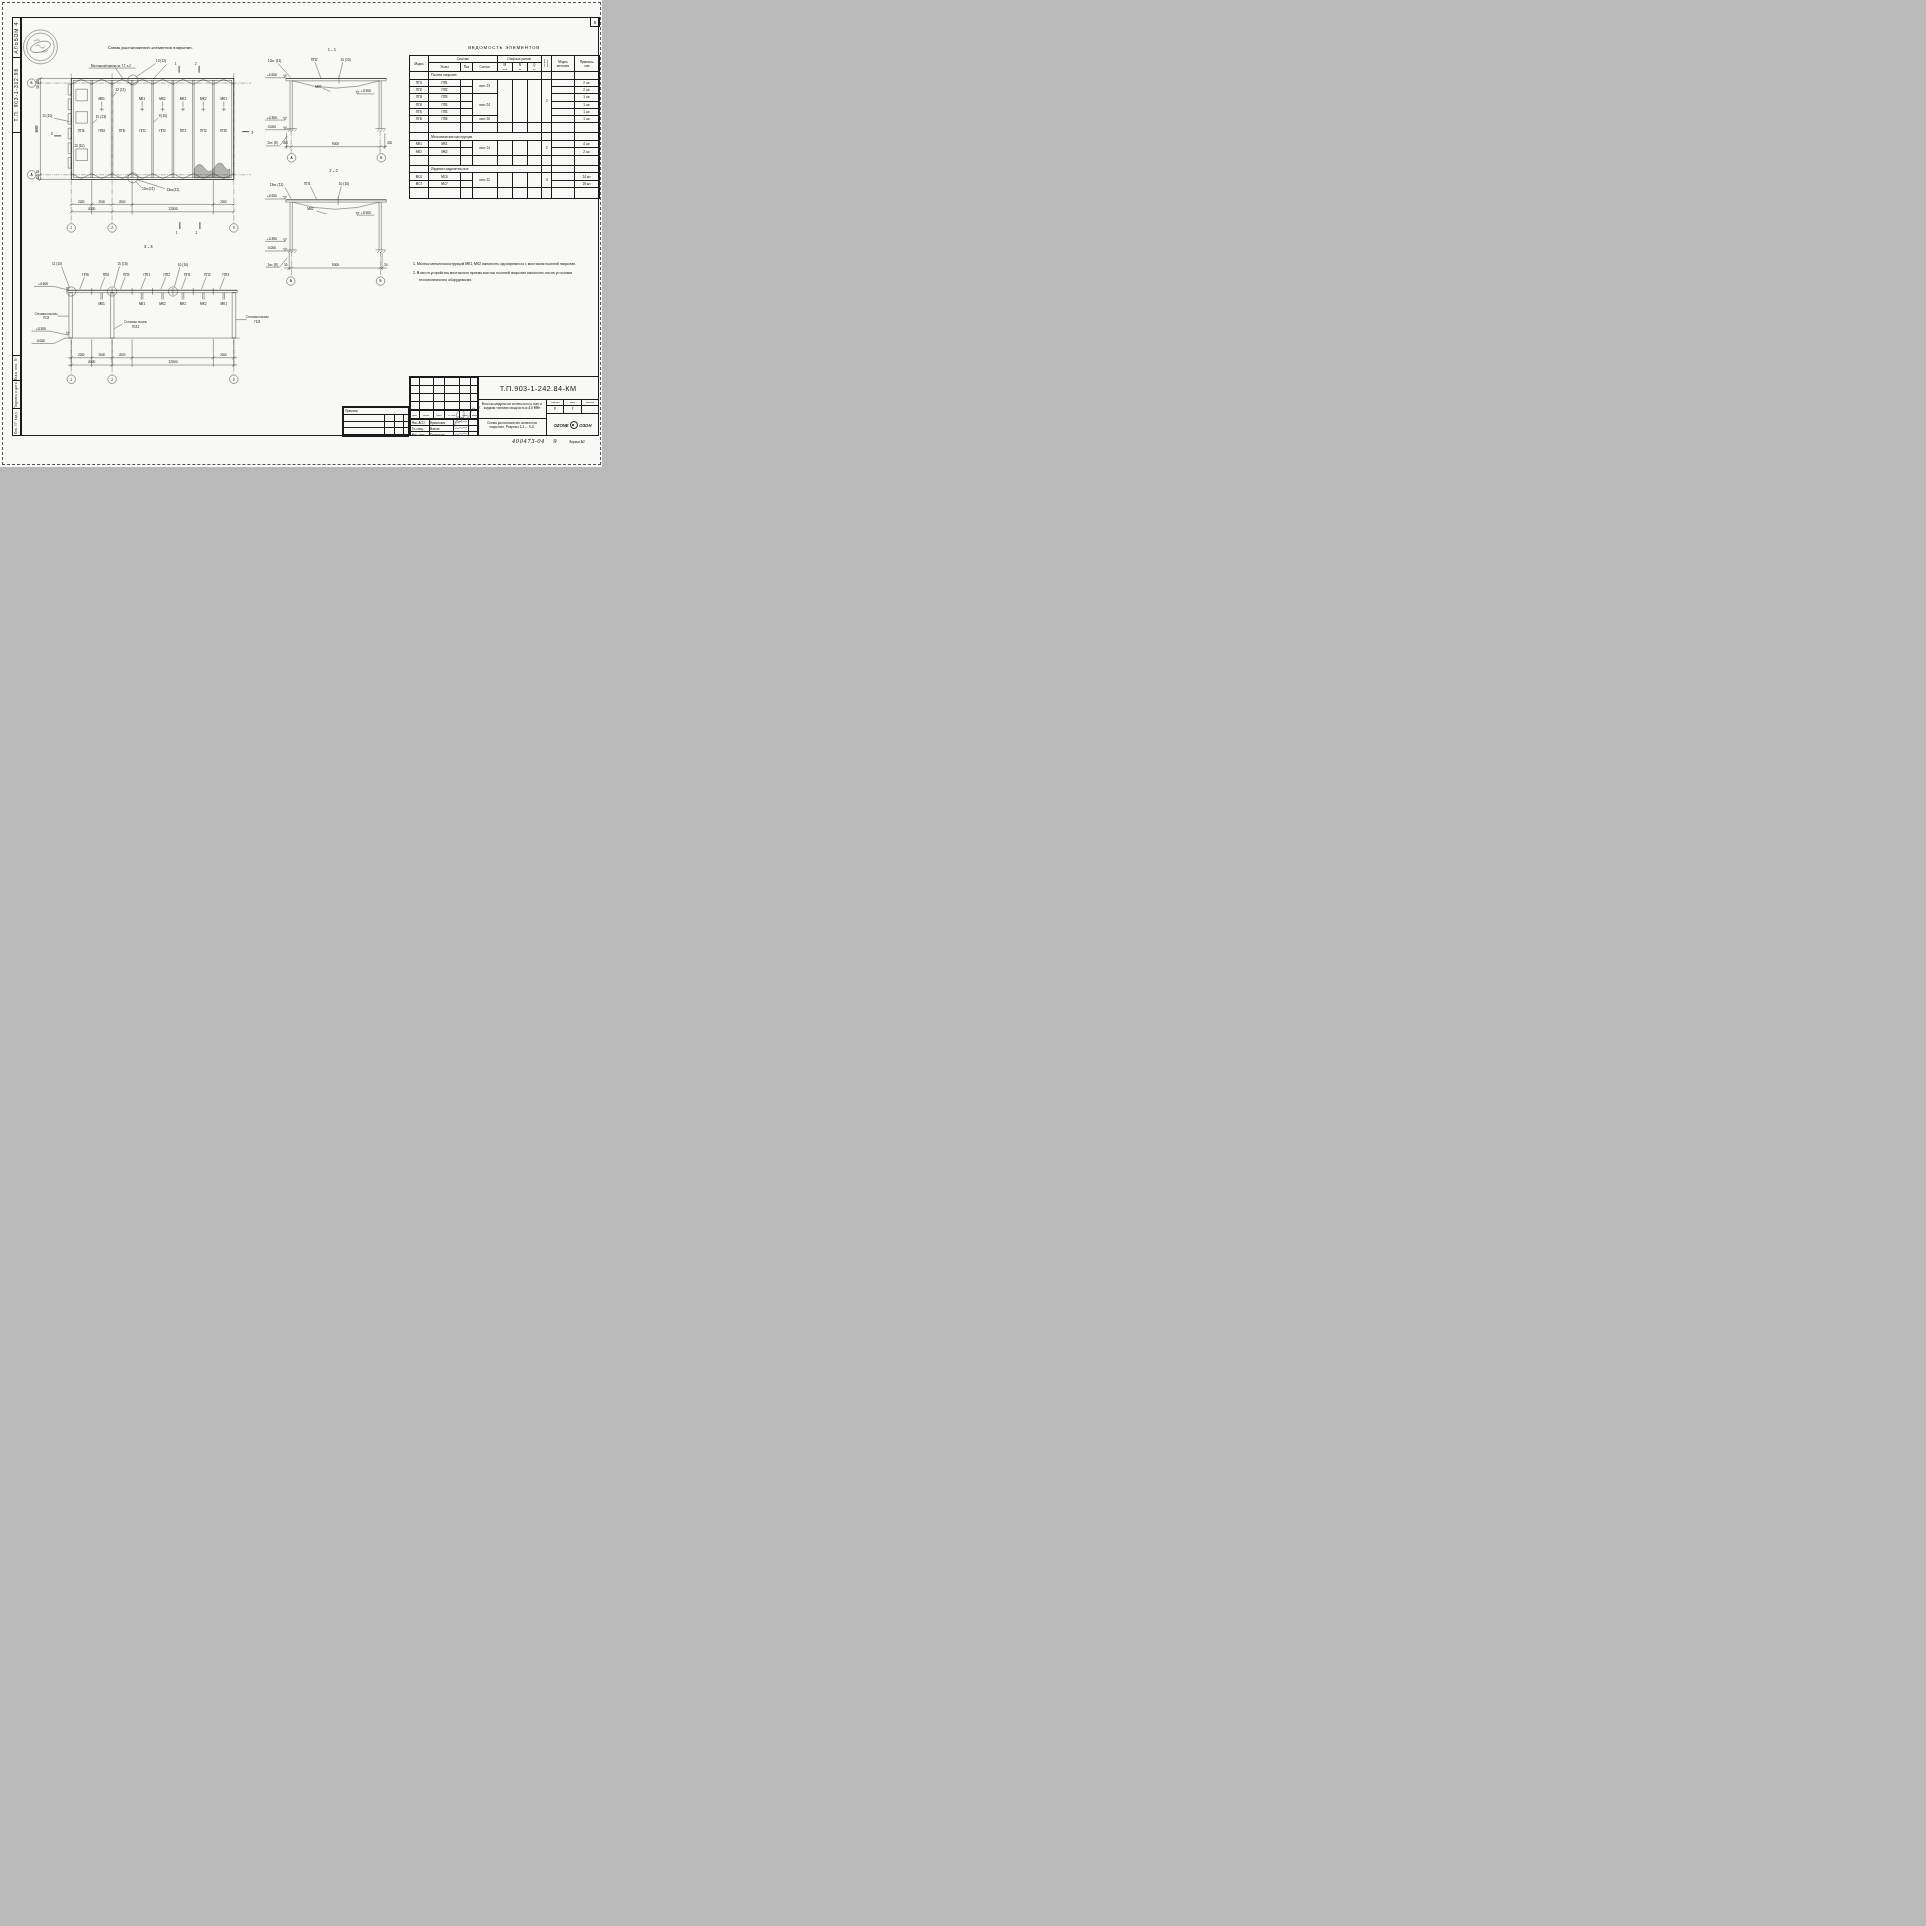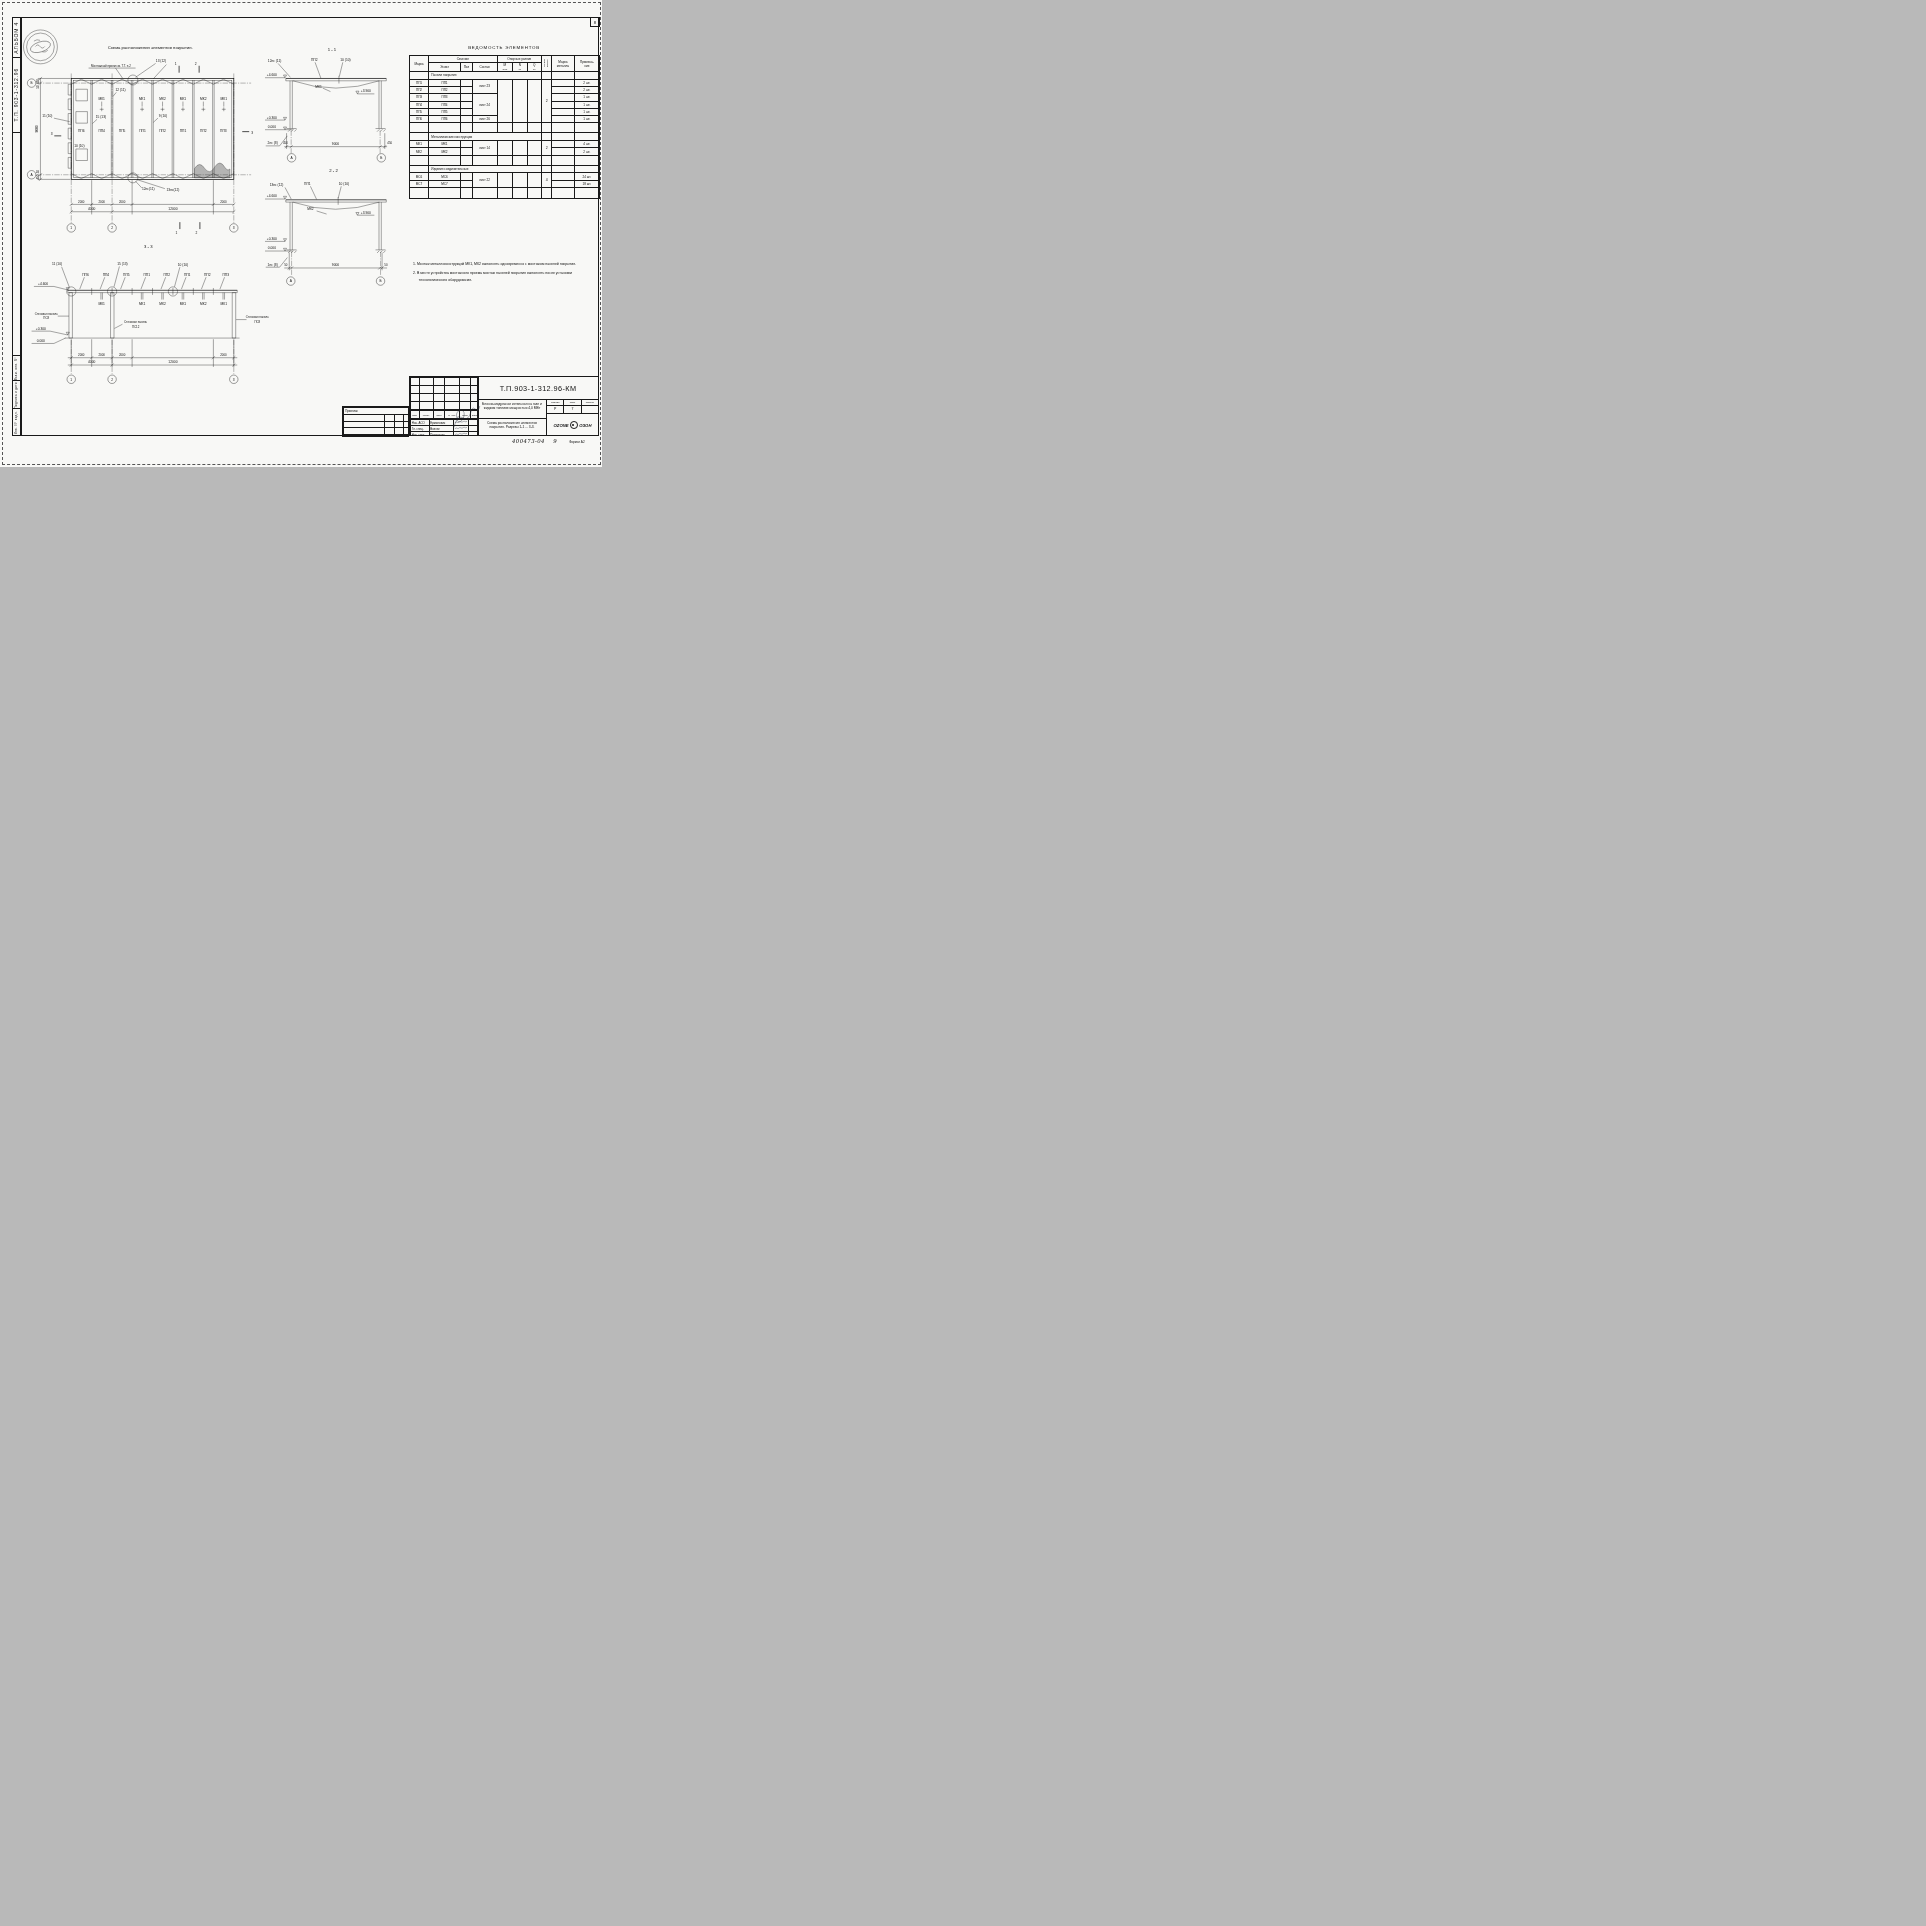--- a/index.html
+++ b/index.html
@@ -610,21 +610,21 @@
               <td>Возняк</td>
               <td><svg width="14" height="4.2" viewBox="0 0 36 11">
                   <path d="M2,8 C6,1 9,10 13,5 C16,1 19,9 24,4 C27,1 30,8 34,3" fill="none" stroke="#1b2233" stroke-width="0.9"></path>
                 </svg></td>
               <td></td>
             </tr>
           </tbody>
       </table>
     </div>
     <div class="tb-right">
-      <div class="tb-doc">Т.П.903-1-312.96-КМ</div>
+      <div class="tb-doc">Т.П.903-1-242.84-КМ</div>
       <div class="tb-low">
         <div class="tb-desc">
           <div class="tb-proj">Блочно-модульная котельная на газе и жидком топливе мощностью 4,0 МВт</div>
           <div class="tb-sheettitle">Схема расположения элементов покрытия. Разрезы 1-1 ... 3-3.</div>
         </div>
         <div class="tb-meta">
           <div class="tb-meta-head">
             <span class="mh">Стадия</span>
             <span class="mh">Лист</span>
             <span class="mh">Листов</span>

